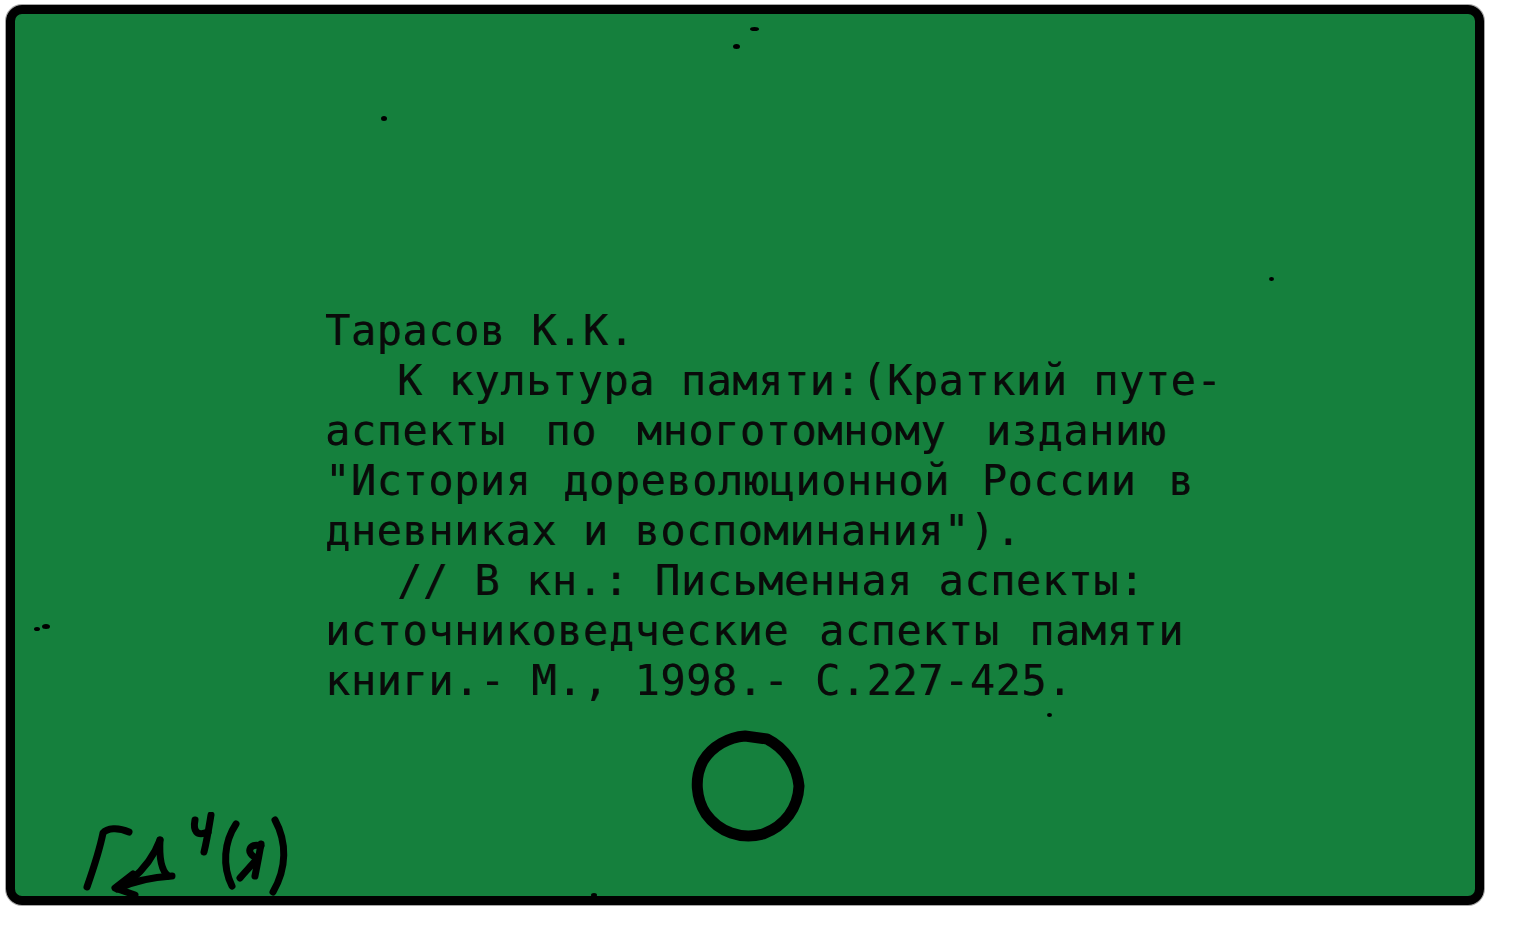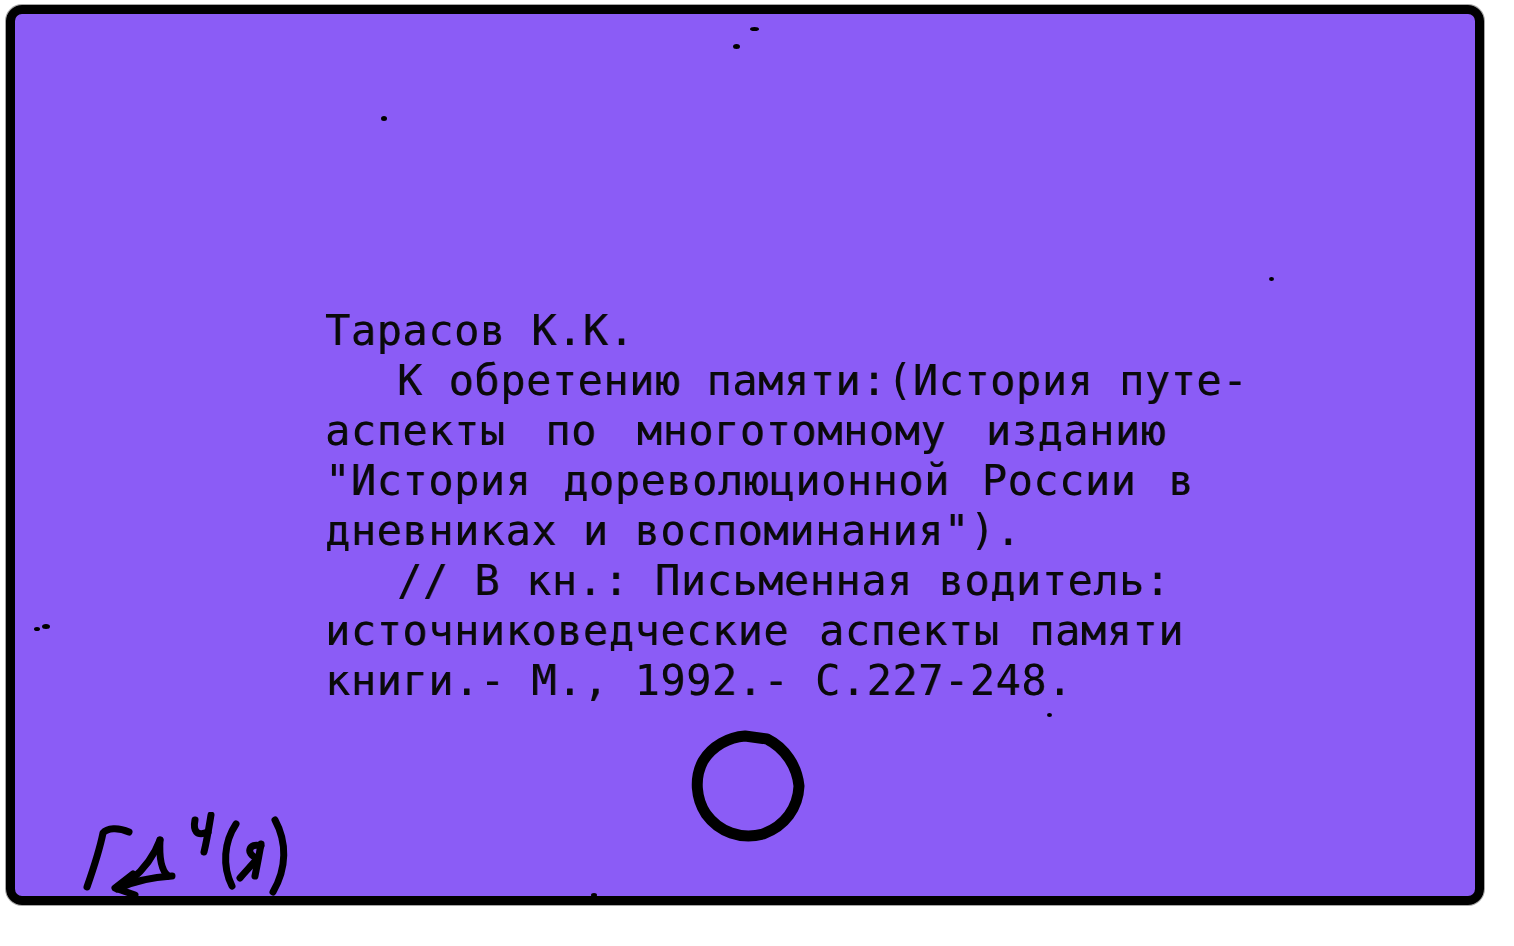--- a/index.html
+++ b/index.html
@@ -18,21 +18,21 @@
   
   .card-frame {
     position: absolute;
     left: 6px;
     top: 5px;
     width: 1478px;
     height: 900px;
     box-sizing: border-box;
     border: 9px solid #000;
     border-radius: 16px;
-    background: #8b5cf6;
+    background: #15803d;
   }
   
   .card-frame::after {
     content: "";
     position: absolute;
     inset: -9px;
     border-radius: 16px;
     pointer-events: none;
     box-shadow: 0 0 0 1px rgba(0,0,0,0.35);
   }
@@ -88,27 +88,27 @@
     border-radius: 50%;
   }
 </style>
 </head>
 <body>
 
 <div class="card-frame">
 
   <div class="text-block">
     <div class="tline">Тарасов К.К.</div>
-    <div class="tline indent">К обретению памяти:(История путе-</div>
+    <div class="tline indent">К культура памяти:(Краткий путе-</div>
     <div class="tline ws14">аспекты по многотомному изданию</div>
     <div class="tline ws6">"История дореволюционной России в</div>
     <div class="tline">дневниках и воспоминания").</div>
-    <div class="tline indent">// В кн.: Письменная водитель:</div>
+    <div class="tline indent">// В кн.: Письменная аспекты:</div>
     <div class="tline ws4">источниковедческие аспекты памяти</div>
-    <div class="tline">книги.- М., 1992.- С.227-248.</div>
+    <div class="tline">книги.- М., 1998.- С.227-425.</div>
   </div>
 
   <svg class="hole-punch" viewBox="0 0 134 126" xmlns="http://www.w3.org/2000/svg">
     <path d="M 62 10
              L 84 13
              C 102 22 114 40 116 60
              C 115 82 102 100 80 108
              C 58 114 36 106 23 88
              C 13 73 11 52 20 35
              C 29 20 46 11 62 10 Z" fill="none" stroke="#000" stroke-width="11" stroke-linejoin="round" stroke-linecap="round"></path>

